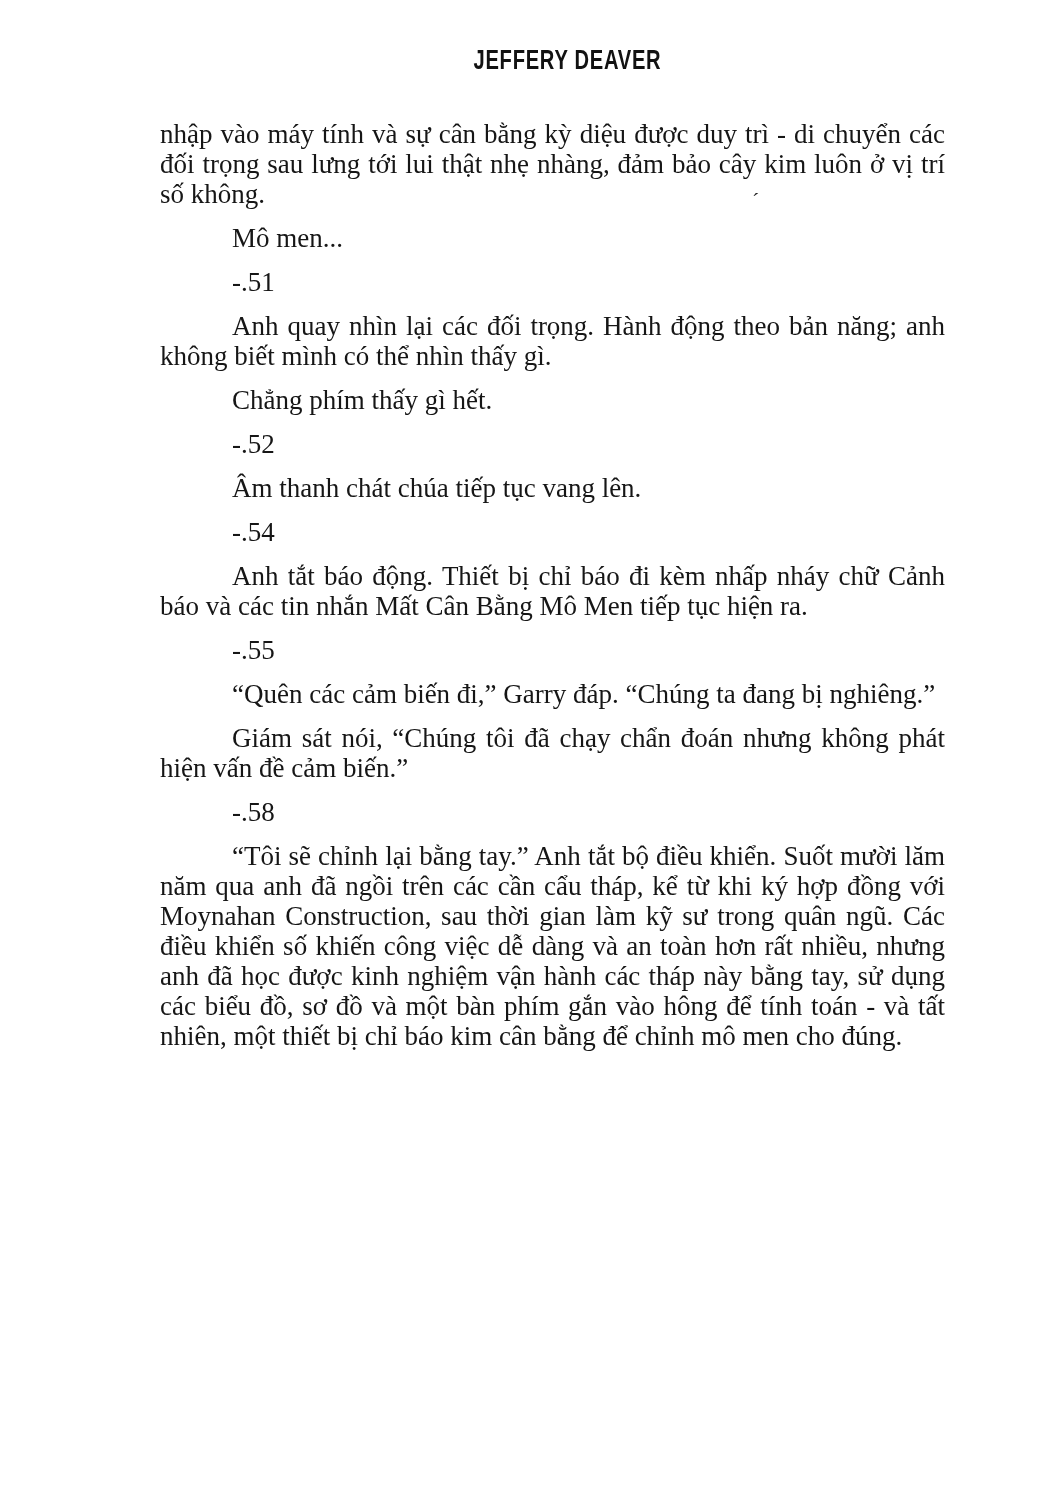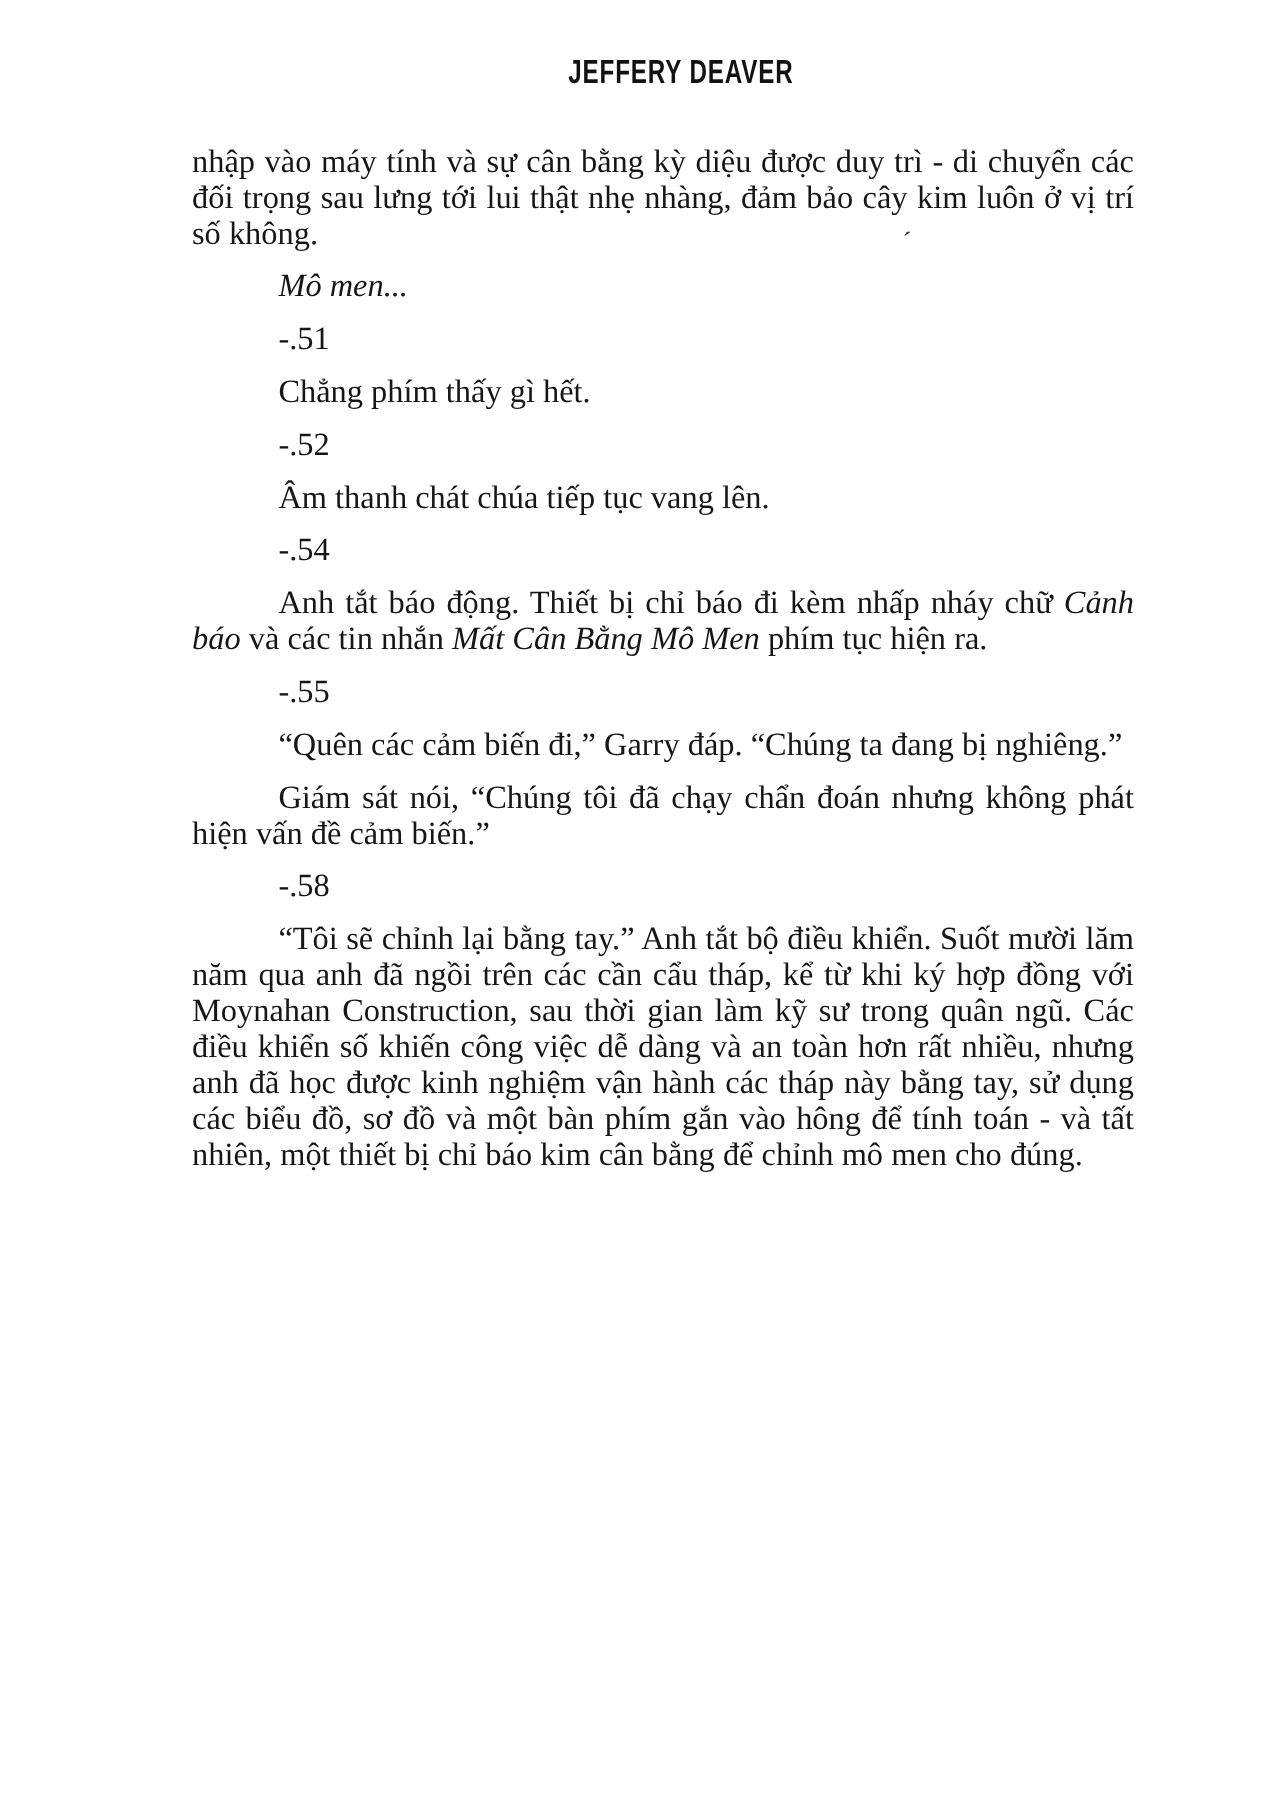--- a/index.html
+++ b/index.html
@@ -44,21 +44,20 @@
     text-align: justify;
     color: #161616;
   }
   .text-block p {
     margin: 0 0 14px 0;
   }
   .text-block p.indent {
     text-indent: 72px;
   }
   .italic {
-    font-style: italic;
   }
   .print-artifact {
     position: absolute;
     left: 752px;
     top: 190px;
     font-family: "Liberation Serif", serif;
     font-size: 22px;
     color: #222222;
     line-height: 1;
   }
@@ -86,30 +85,31 @@
   <span class="print-artifact">ˊ</span>
 
   <div class="text-block">
 
     <p>nhập vào máy tính và sự cân bằng kỳ diệu được duy trì - di chuyển các đối trọng sau lưng tới lui thật nhẹ nhàng, đảm bảo cây kim luôn ở vị trí số không.</p>
 
     <p class="indent italic">Mô men...</p>
 
     <p class="indent">-.51</p>
 
+    <p class="indent">Anh quay nhìn lại các đối trọng. Hành động theo bản năng; anh không biết mình có thể nhìn thấy gì.</p>
 
     <p class="indent">Chẳng phím thấy gì hết.</p>
 
     <p class="indent">-.52</p>
 
     <p class="indent">Âm thanh chát chúa tiếp tục vang lên.</p>
 
     <p class="indent">-.54</p>
 
-    <p class="indent"><span>Anh tắt báo động. Thiết bị chỉ báo đi kèm nhấp nháy chữ </span><span class="italic">Cảnh báo</span><span> và các tin nhắn </span><span class="italic">Mất Cân Bằng Mô Men</span><span> phím tục hiện ra.</span></p>
+    <p class="indent"><span>Anh tắt báo động. Thiết bị chỉ báo đi kèm nhấp nháy chữ </span><span class="italic">Cảnh báo</span><span> và các tin nhắn </span><span class="italic">Mất Cân Bằng Mô Men</span><span> tiếp tục hiện ra.</span></p>
 
     <p class="indent">-.55</p>
 
     <p class="indent">“Quên các cảm biến đi,” Garry đáp. “Chúng ta đang bị nghiêng.”</p>
 
     <p class="indent">Giám sát nói, “Chúng tôi đã chạy chẩn đoán nhưng không phát hiện vấn đề cảm biến.”</p>
 
     <p class="indent">-.58</p>
 
     <p class="indent">“Tôi sẽ chỉnh lại bằng tay.” Anh tắt bộ điều khiển. Suốt mười lăm năm qua anh đã ngồi trên các cần cẩu tháp, kể từ khi ký hợp đồng với Moynahan Construction, sau thời gian làm kỹ sư trong quân ngũ. Các điều khiển số khiến công việc dễ dàng và an toàn hơn rất nhiều, nhưng anh đã học được kinh nghiệm vận hành các tháp này bằng tay, sử dụng các biểu đồ, sơ đồ và một bàn phím gắn vào hông để tính toán - và tất nhiên, một thiết bị chỉ báo kim cân bằng để chỉnh mô men cho đúng.</p>

